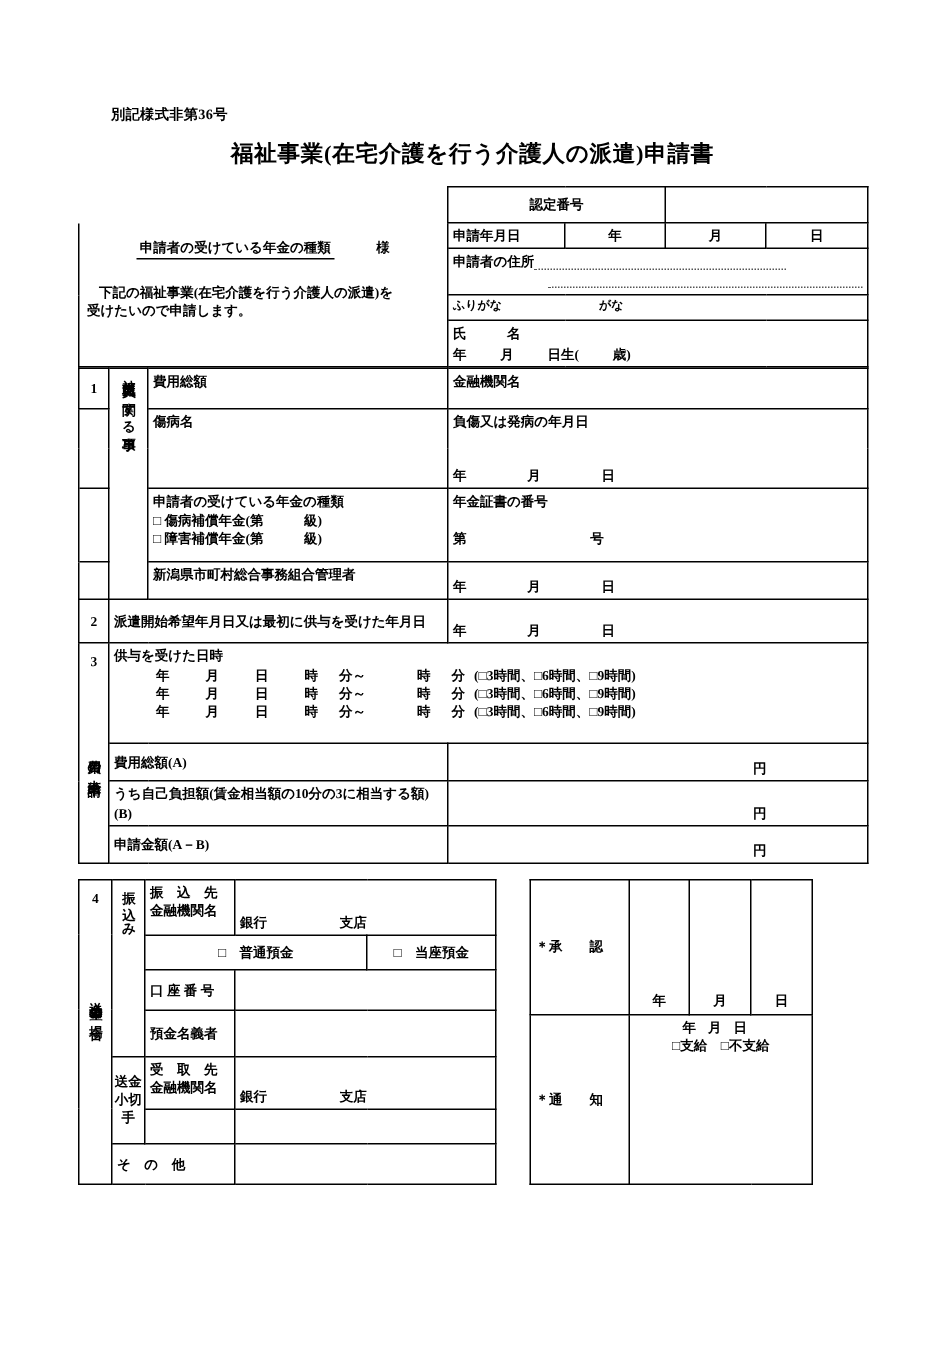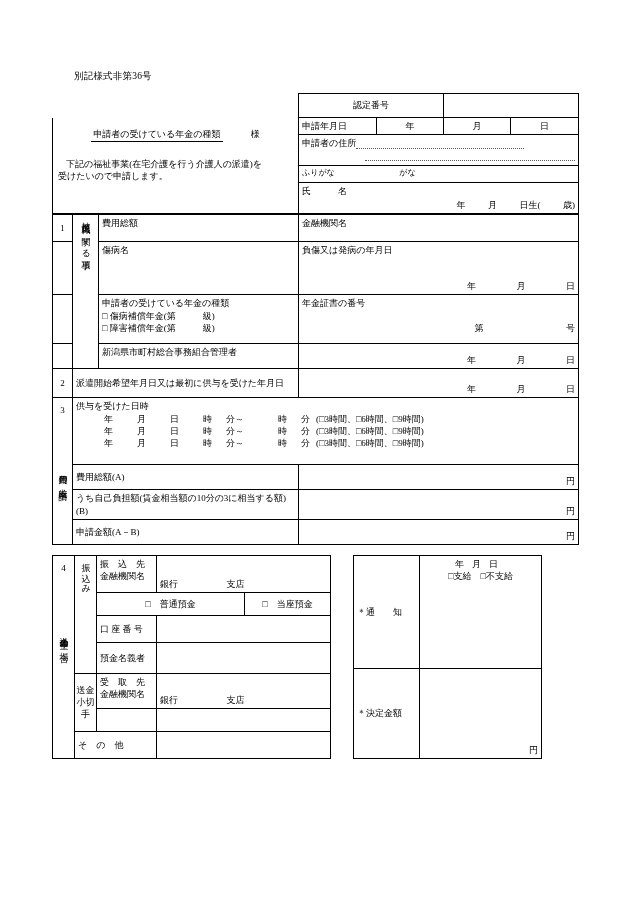--- a/index.html
+++ b/index.html
@@ -14,20 +14,21 @@
     color: #000;
     font-size: 9px;
     position: relative;
   }
   .page {
     position: relative;
     width: 630px;
     height: 903px;
     box-sizing: border-box;
     padding: 70px 52px 0 52px;
+    font-weight: bold;
   }
   .form-no {
     font-size: 9.5px;
     margin: 0 0 10px 22px;
     letter-spacing: 0.2px;
   }
   .doc-title {
     text-align: center;
     font-size: 15px;
     letter-spacing: 0.5px;
@@ -43,21 +44,21 @@
     padding: 2px 3px;
     font-size: 9px;
     line-height: 1.35;
   }
   .nb { border: none; }
   .nbt { border-top: none; }
   .nbb { border-bottom: none; }
   .vmid { vertical-align: middle; }
   .vbot { vertical-align: bottom; }
   .ctr { text-align: center; }
-  .rgt { text-align: right; }
+  .rgt { }
   .vert {
     writing-mode: vertical-rl;
     text-orientation: upright;
     letter-spacing: 1px;
     margin: 0 auto;
     line-height: 1;
   }
   .vwrap {
     display: flex;
     align-items: center;
@@ -83,20 +84,21 @@
   #remit-table { width: 278px; }
   #approve-table { width: 188px; margin-left: 14px; }
   .chk { font-size: 9px; }
 </style>
 </head>
 <body>
 
 <div class="page">
 
   <div class="form-no">別記様式非第36号</div>
+  <div class="doc-title">福祉事業(在宅介護を行う介護人の派遣)申請書</div>
 
   <table id="top-table">
     <colgroup>
       <col style="width:246px">
       <col style="width:78px">
       <col style="width:67px">
       <col style="width:67px">
       <col style="width:68px">
     </colgroup>
     <tbody>
@@ -337,27 +339,29 @@
 
     <table id="approve-table">
       <colgroup>
         <col style="width:66px">
         <col style="width:40px">
         <col style="width:41px">
         <col style="width:41px">
       </colgroup>
       <tbody id="approval-rows">
           <tr>
+            <td class="vmid" style="height:26px">＊承　　認</td>
+            <td class="ctr vbot">年</td>
+            <td class="ctr vbot">月</td>
+            <td class="ctr vbot">日</td>
+          </tr>
+          <tr>
             <td class="vmid" style="height:34px">＊通　　知</td>
             <td colspan="3">
               <div class="ctr" style="letter-spacing:8px"><span>年</span><span>月</span><span>日</span></div>
               <div class="ctr">□支給　□不支給</div>
             </td>
           </tr>
-          <tr>
-            <td class="vmid" style="height:26px">＊決定金額</td>
-            <td class="rgt vbot" colspan="3">円</td>
-          </tr>
         </tbody>
     </table>
 
   </div>
 </div>
 
 </body></html>

